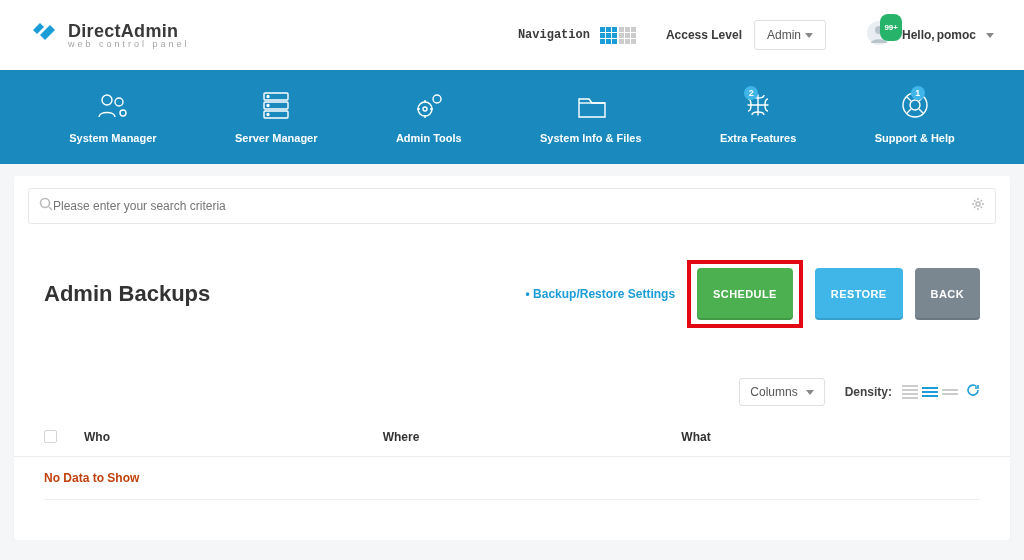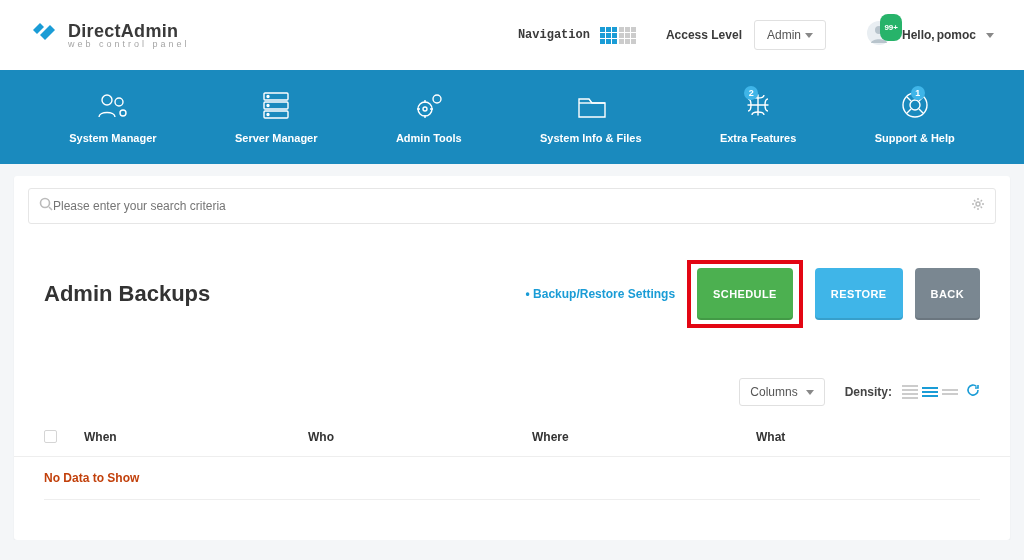--- a/index.html
+++ b/index.html
@@ -277,19 +277,18 @@
       <span class="refresh">
         <svg width="14" height="14" stroke="#1a9cd6" fill="none" stroke-width="1.6">
             <path d="M12 7a5 5 0 1 1-1.5-3.5M12 2v3h-3"></path>
           </svg>
       </span>
     </div>
   </div>
 
   <div class="tablehead">
     <div class="th-check"><span class="chk"></span></div>
-    <div class="th">When</div>
     <div class="th">Who</div>
     <div class="th">Where</div>
     <div class="th">What</div>
   </div>
   <div class="nodata">No Data to Show</div>
 </div>
 
 </body></html>

